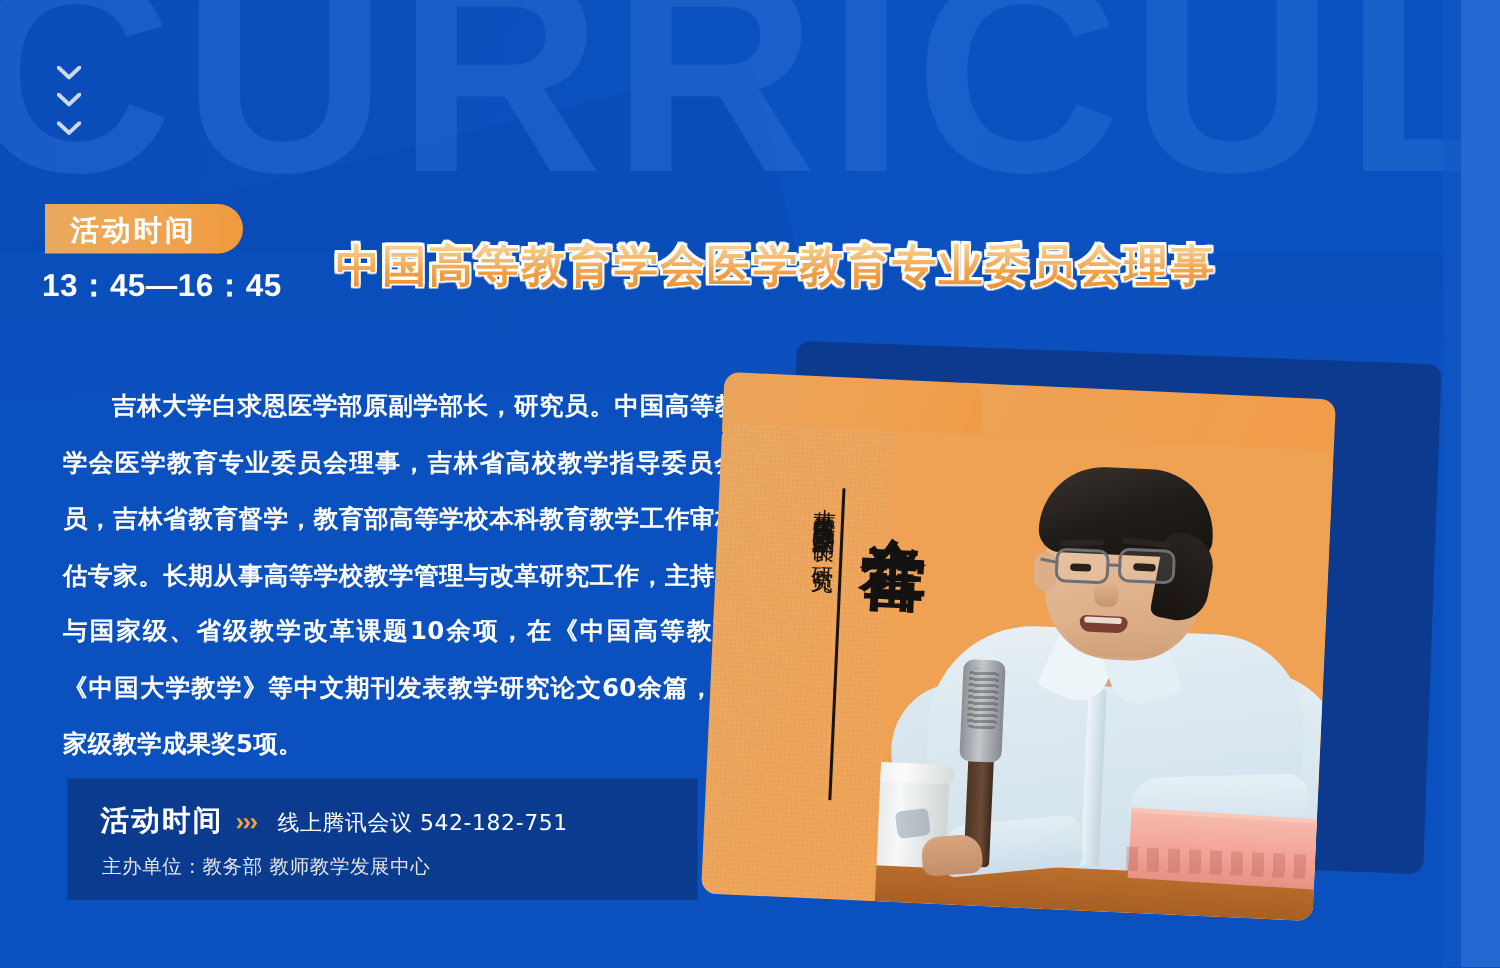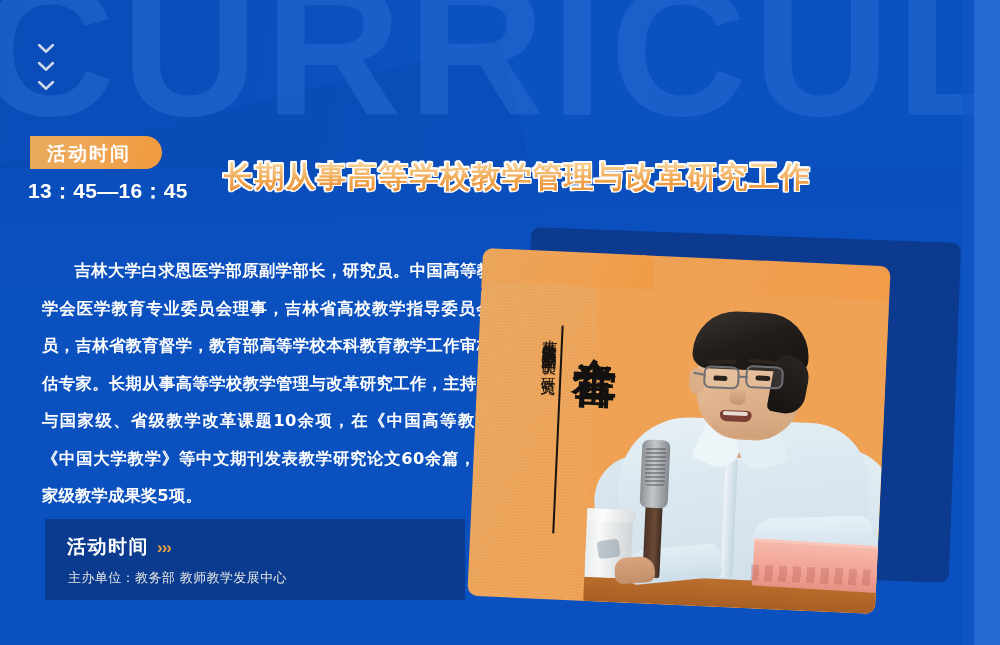--- a/index.html
+++ b/index.html
@@ -420,28 +420,29 @@
 
 
 
   <div class="time-badge">
     <span>活动时间</span>
   </div>
   <div class="time-lines">
     <div>13：45—16：45</div>
   </div>
 
-  <div class="title">长期从事高等学校教学管理与改革研究工作</div>
+  <div class="title">中国高等教育学会医学教育专业委员会理事</div>
 
   <div class="bio">吉林大学白求恩医学部原副学部长，研究员。中国高等教育学会医学教育专业委员会理事，吉林省高校教学指导委员会委员，吉林省教育督学，教育部高等学校本科教育教学工作审核评估专家。长期从事高等学校教学管理与改革研究工作，主持和参与国家级、省级教学改革课题10余项，在《中国高等教育》《中国大学教学》等中文期刊发表教学研究论文60余篇，获国家级教学成果奖5项。</div>
 
   <div class="infobox">
     <div class="ib-row1">
       <span class="ib-label">活动时间</span>
       <span class="ib-arrows">›››</span>
+      <span class="ib-value">线上腾讯会议  542-182-751</span>
     </div>
     <div class="ib-row2">主办单位：教务部 教师教学发展中心</div>
   </div>
 
   <div class="card-stack">
 
     <div class="folder-back">
       <div class="fb-r"></div>
       <div class="fb-tab"></div>
       <div class="fb-body"></div>

